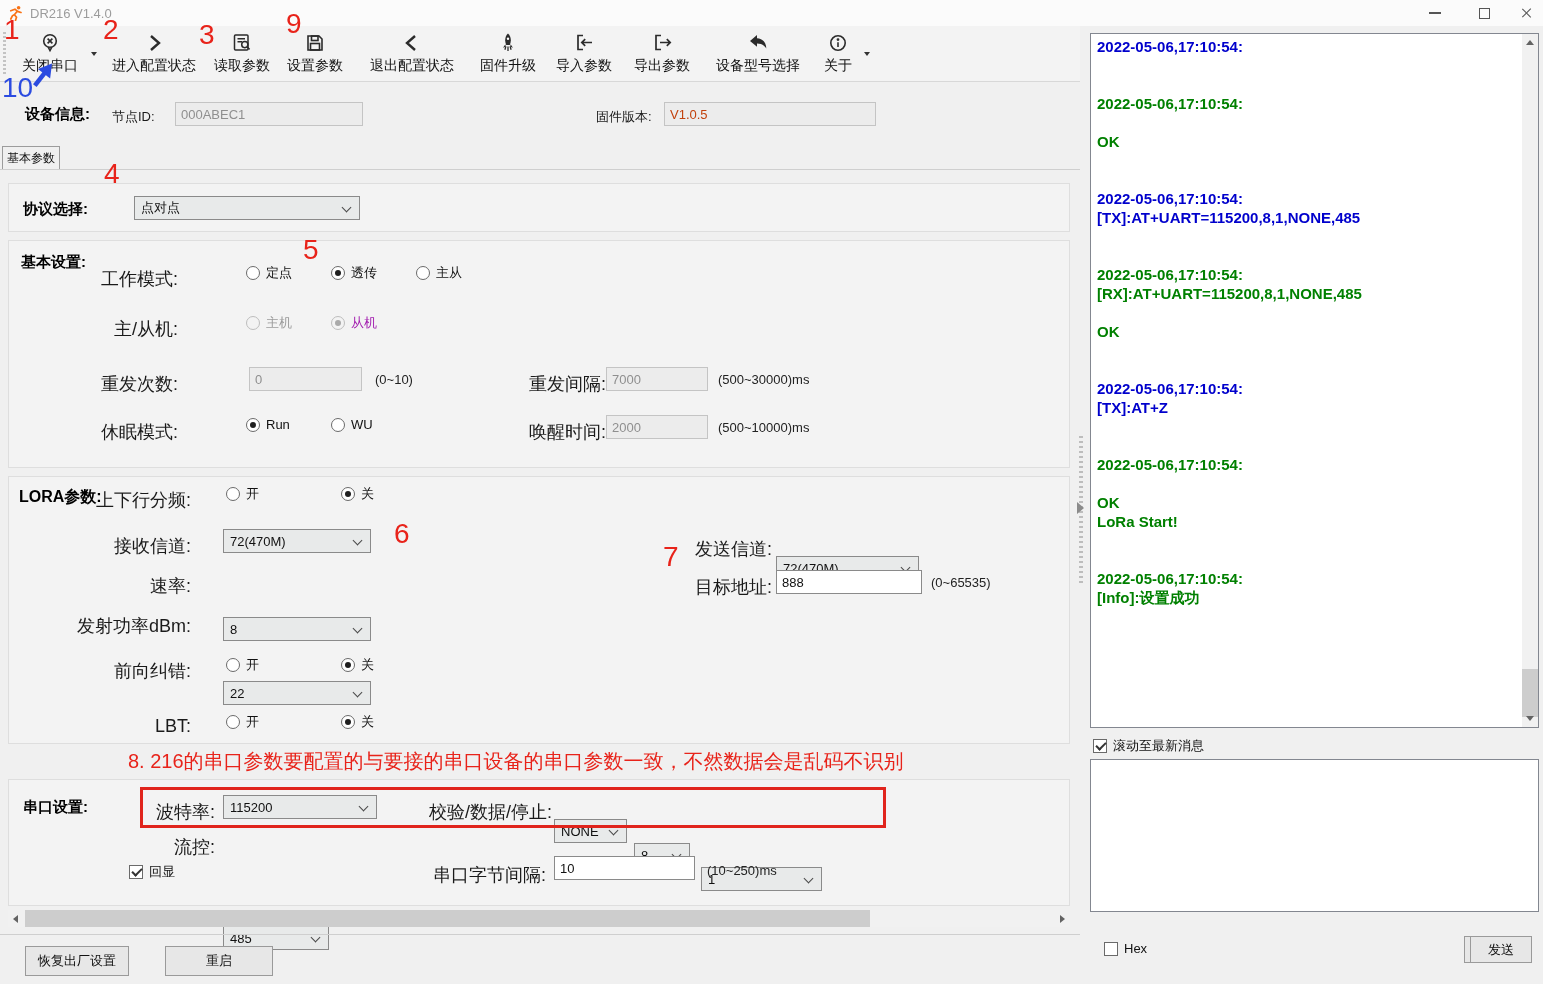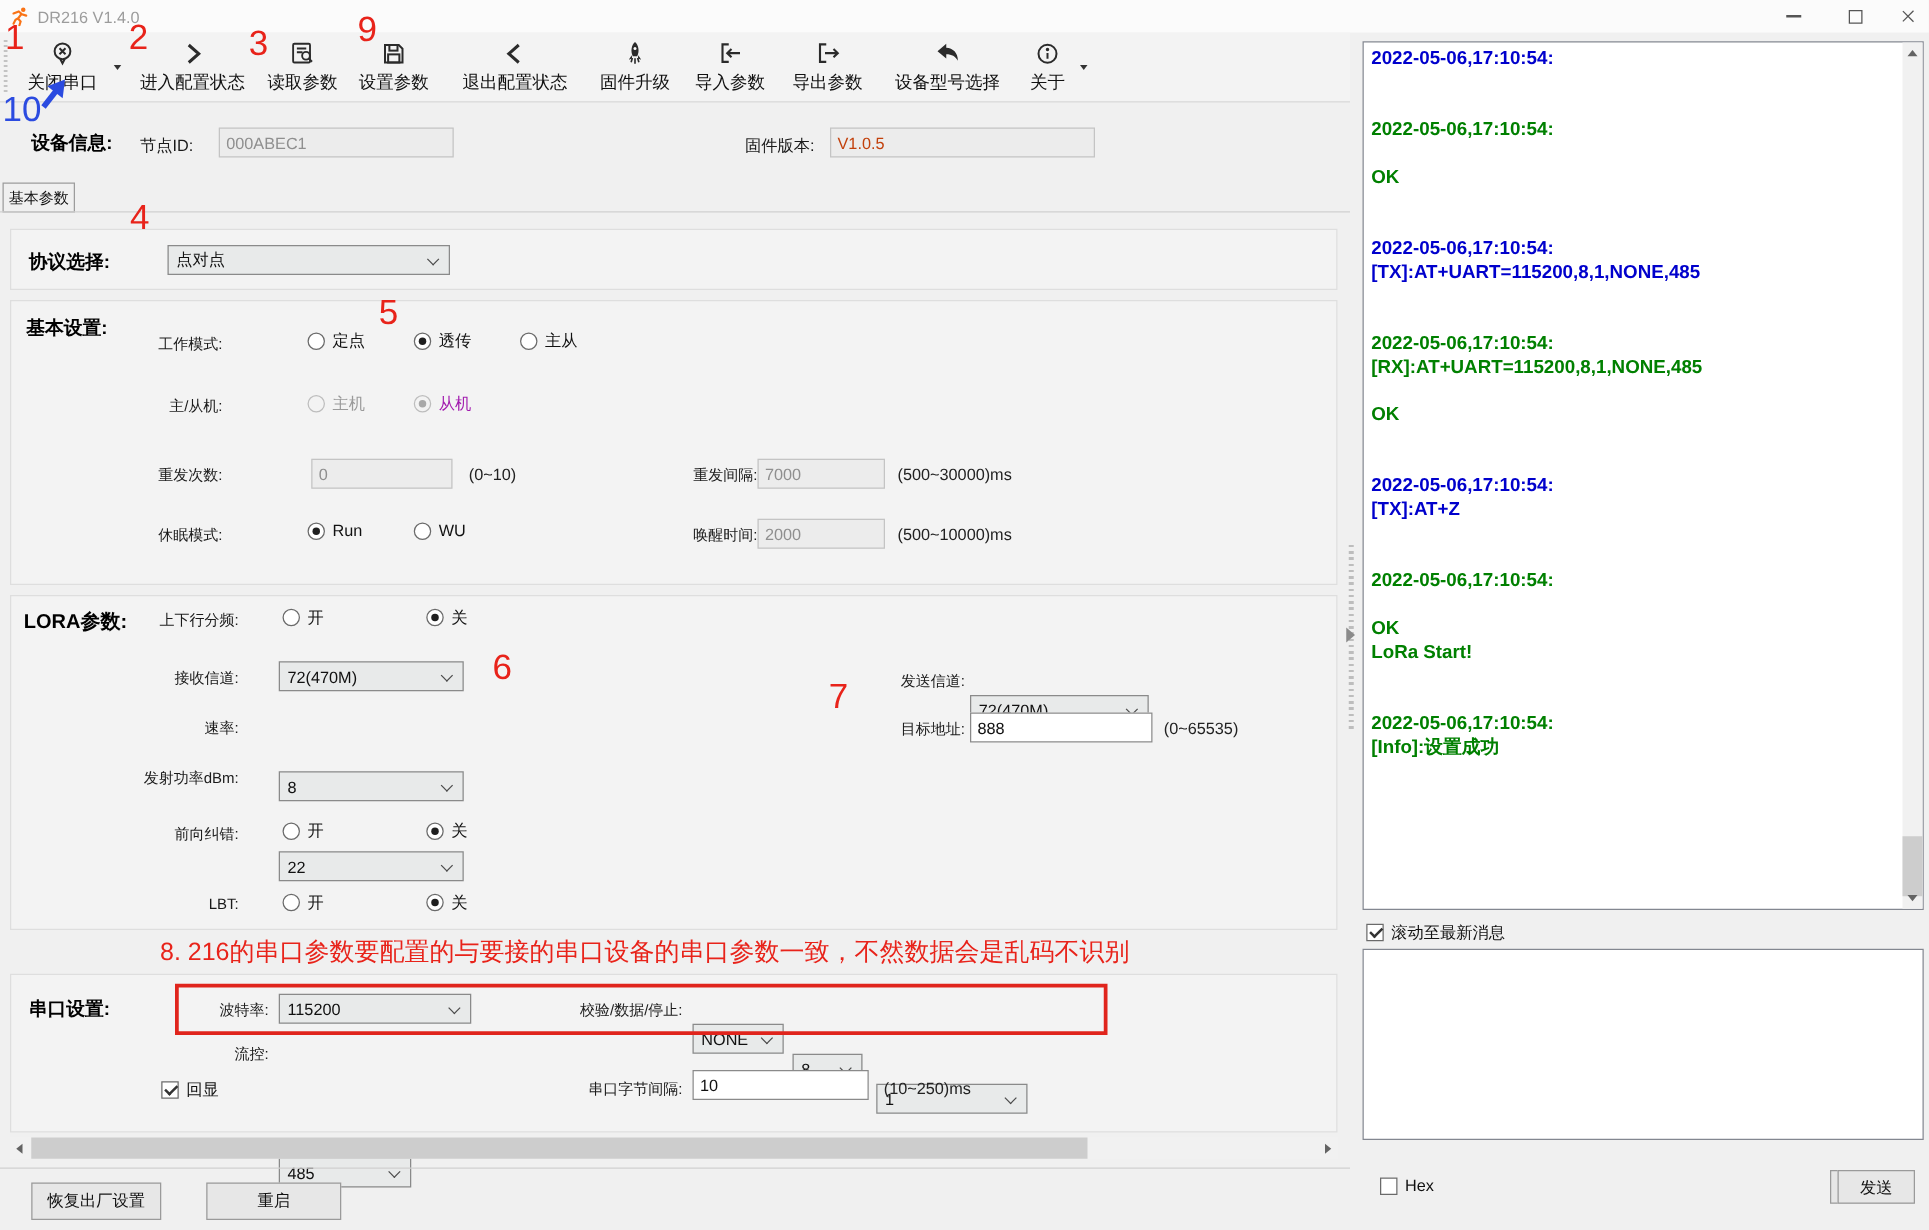--- a/index.html
+++ b/index.html
@@ -1,20 +1,20 @@
 <!DOCTYPE html>
 <html><head>
 <meta charset="utf-8">
 <style>
   *{box-sizing:border-box;margin:0;padding:0}
   html,body{width:1543px;height:984px}
   body{position:relative;background:#f0f0f0;font-family:"Liberation Sans",sans-serif;overflow:hidden;color:#111}
   .abs{position:absolute}
   .lbl{font-size:13px;white-space:nowrap;color:#1a1a1a}
-  .rlbl{font-size:12px;white-space:nowrap;color:#1a1a1a;text-align:right}
+  .rlbl{font-size:18px;white-space:nowrap;color:#1a1a1a;text-align:right}
   .sec{font-size:15px;font-weight:bold;white-space:nowrap;color:#000}
   .range{font-size:13px;color:#222;white-space:nowrap}
   .input{background:#fff;border:1px solid #8a8a8a;font-size:13px;color:#111;padding:0 5px;height:24px;display:flex;align-items:center}
   .input.dis{background:#ececec;border-color:#c4c4c4;color:#8f8f8f}
   .select{background:#e8eaea;border:1px solid #8a8a8a;height:24px;font-size:13px;display:flex;align-items:center;padding:0 6px;position:relative;color:#111}
   .select .chev{position:absolute;right:9px;top:7px;width:7px;height:7px;border-right:1.6px solid #4a4a4a;border-bottom:1.6px solid #4a4a4a;transform:rotate(45deg)}
   .ropt{display:inline-flex;align-items:center;gap:6px;font-size:13px;white-space:nowrap}
   .radio{display:inline-block;width:14px;height:14px;border:1px solid #6a6a6a;border-radius:50%;background:#fff;position:relative;flex:0 0 auto}
   .radio.on::after{content:"";position:absolute;left:3px;top:3px;width:6px;height:6px;border-radius:50%;background:#1f1f1f}
   .radio.dis{border-color:#bdbdbd;background:#f3f3f3}

